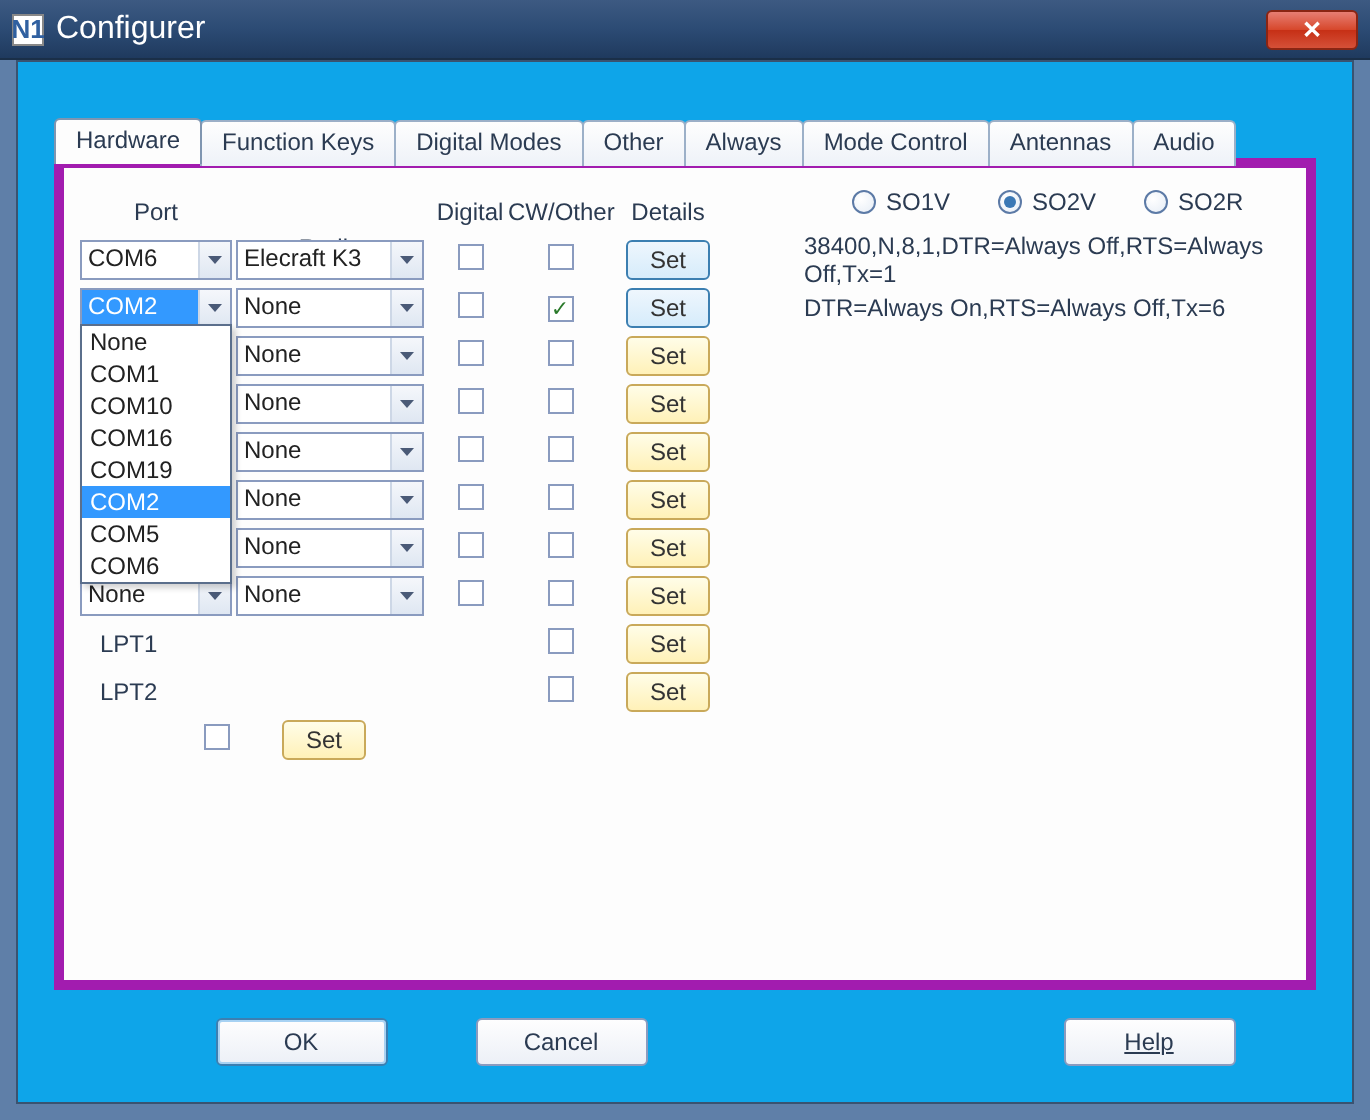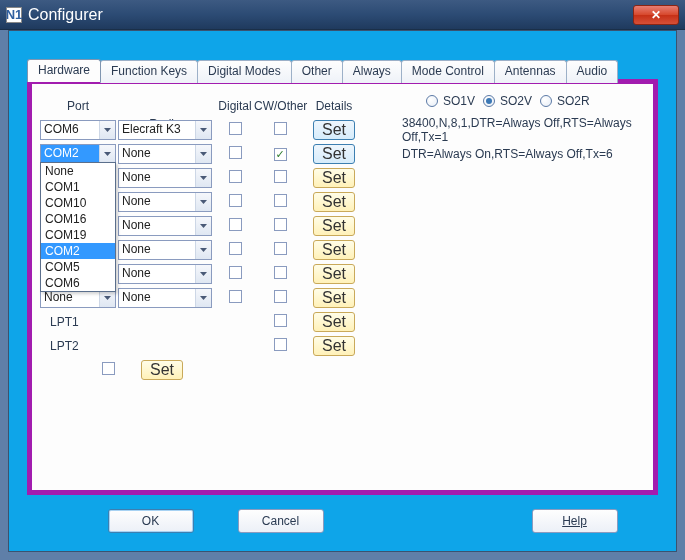--- a/index.html
+++ b/index.html
@@ -120,21 +120,21 @@
     width:13px;height:13px;border:1px solid #8a9bbf;background:#fff;
     display:inline-flex;align-items:center;justify-content:center;
     font-size:11px;color:#2b7a2b;
     margin:0 auto;
   }
   .setbtn {
     width:42px;height:20px;
     border:1px solid #c9a95a;
     border-radius:3px;
     background:linear-gradient(to bottom,#fffde8,#fff1b8);
-    font-size:16px;color:#333;
+    font-size:12px;color:#333;
     display:flex;align-items:center;justify-content:center;
     margin:16px auto;
   }
   .setbtn.highlight {
     border-color:#3c7fb1;
     background:linear-gradient(to bottom,#eef6fd,#d6ecfb);
   }
   .lpt-label {
     width:172px; padding-left:10px; font-size:12px; color:#2b3b52;
   }
@@ -150,21 +150,21 @@
   .dropdown div {
     padding:1px 4px; font-size:12px; color:#222;
     height:16px; line-height:15px;
   }
   .dropdown div.sel { background:#3399ff; color:#fff;}
   
   .rhs {
     position:absolute;
     top:10px; left:370px; right:10px;
   }
-  .radio-row { display:flex; gap:8px; margin-bottom:8px; margin-left:24px;}
+  .radio-row { display:flex; gap:24px; margin-bottom:8px; margin-left:24px;}
   .radio {
     display:flex;align-items:center;gap:5px;font-size:12px;color:#2b3b52;
   }
   .radio .dot {
     width:12px;height:12px;border:1px solid #5c7aa6;border-radius:50%;
     background:radial-gradient(circle at 35% 35%, #fff, #e6edf6);
     display:flex;align-items:center;justify-content:center;
   }
   .radio.sel .dot::after{
     content:"";width:6px;height:6px;border-radius:50%;

